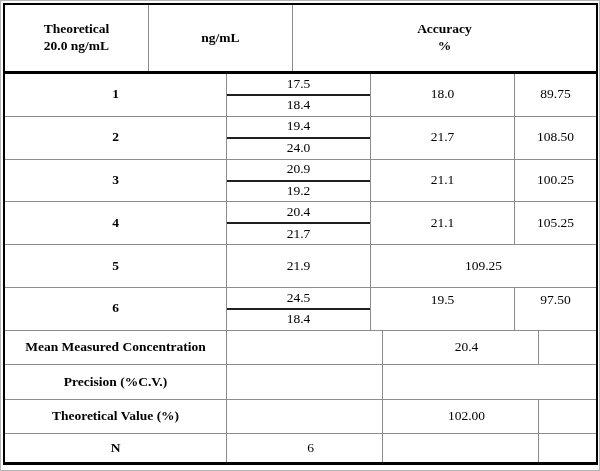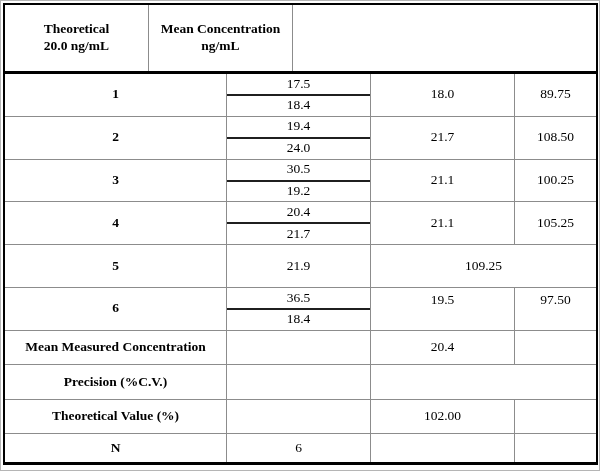--- a/index.html
+++ b/index.html
@@ -32,20 +32,21 @@
     height: 69px;
     border-bottom: 3px solid #000000;
   }
   .grow {
     height: 42.8px;
     border-bottom: 1px solid #8c8c8c;
   }
   .srow {
     height: 34.5px;
     border-bottom: 1px solid #8c8c8c;
+    gap: 12px;
   }
   .srow.last { flex: 1; height: auto; border-bottom: none; }
 
   .cell {
     box-sizing: border-box;
     display: flex;
     align-items: center;
     justify-content: center;
     text-align: center;
     font-size: 13.5px;
@@ -81,22 +82,25 @@
 
 <div class="page">
   <div class="dtable">
 
     <div class="row header-row">
       <div class="cell c2 hcell">
         <span>Theoretical</span>
         <span>20.0 ng/mL</span>
       </div>
       <div class="cell c3 hcell">
-        <span>Mean Concentration</span>
         <span>ng/mL</span>
+      </div>
+      <div class="cell c4 hcell">
+        <span>Accuracy</span>
+        <span>%</span>
       </div>
     </div>
 
     <div class="row grow">
       <div class="cell c1 bold">1</div>
       <div class="cell c2 theo">
         <div class="sub first">17.5</div>
         <div class="sub">18.4</div>
       </div>
       <div class="cell c3">18.0</div>
@@ -109,21 +113,21 @@
         <div class="sub first">19.4</div>
         <div class="sub">24.0</div>
       </div>
       <div class="cell c3">21.7</div>
       <div class="cell c4">108.50</div>
     </div>
 
     <div class="row grow">
       <div class="cell c1 bold">3</div>
       <div class="cell c2 theo">
-        <div class="sub first">30.5</div>
+        <div class="sub first">20.9</div>
         <div class="sub">19.2</div>
       </div>
       <div class="cell c3">21.1</div>
       <div class="cell c4">100.25</div>
     </div>
 
     <div class="row grow">
       <div class="cell c1 bold">4</div>
       <div class="cell c2 theo">
         <div class="sub first">20.4</div>
@@ -135,21 +139,21 @@
 
     <div class="row grow">
       <div class="cell c1 bold">5</div>
       <div class="cell c3">21.9</div>
       <div class="cell c4">109.25</div>
     </div>
 
     <div class="row grow">
       <div class="cell c1 bold">6</div>
       <div class="cell c2 theo">
-        <div class="sub first">36.5</div>
+        <div class="sub first">24.5</div>
         <div class="sub">18.4</div>
       </div>
       <div class="cell c3 vtop">19.5</div>
       <div class="cell c4 vtop">97.50</div>
     </div>
 
     <div class="row srow">
       <div class="cell c1 bold">Mean Measured Concentration</div>
       <div class="cell c2"></div>
       <div class="cell c3">20.4</div>

